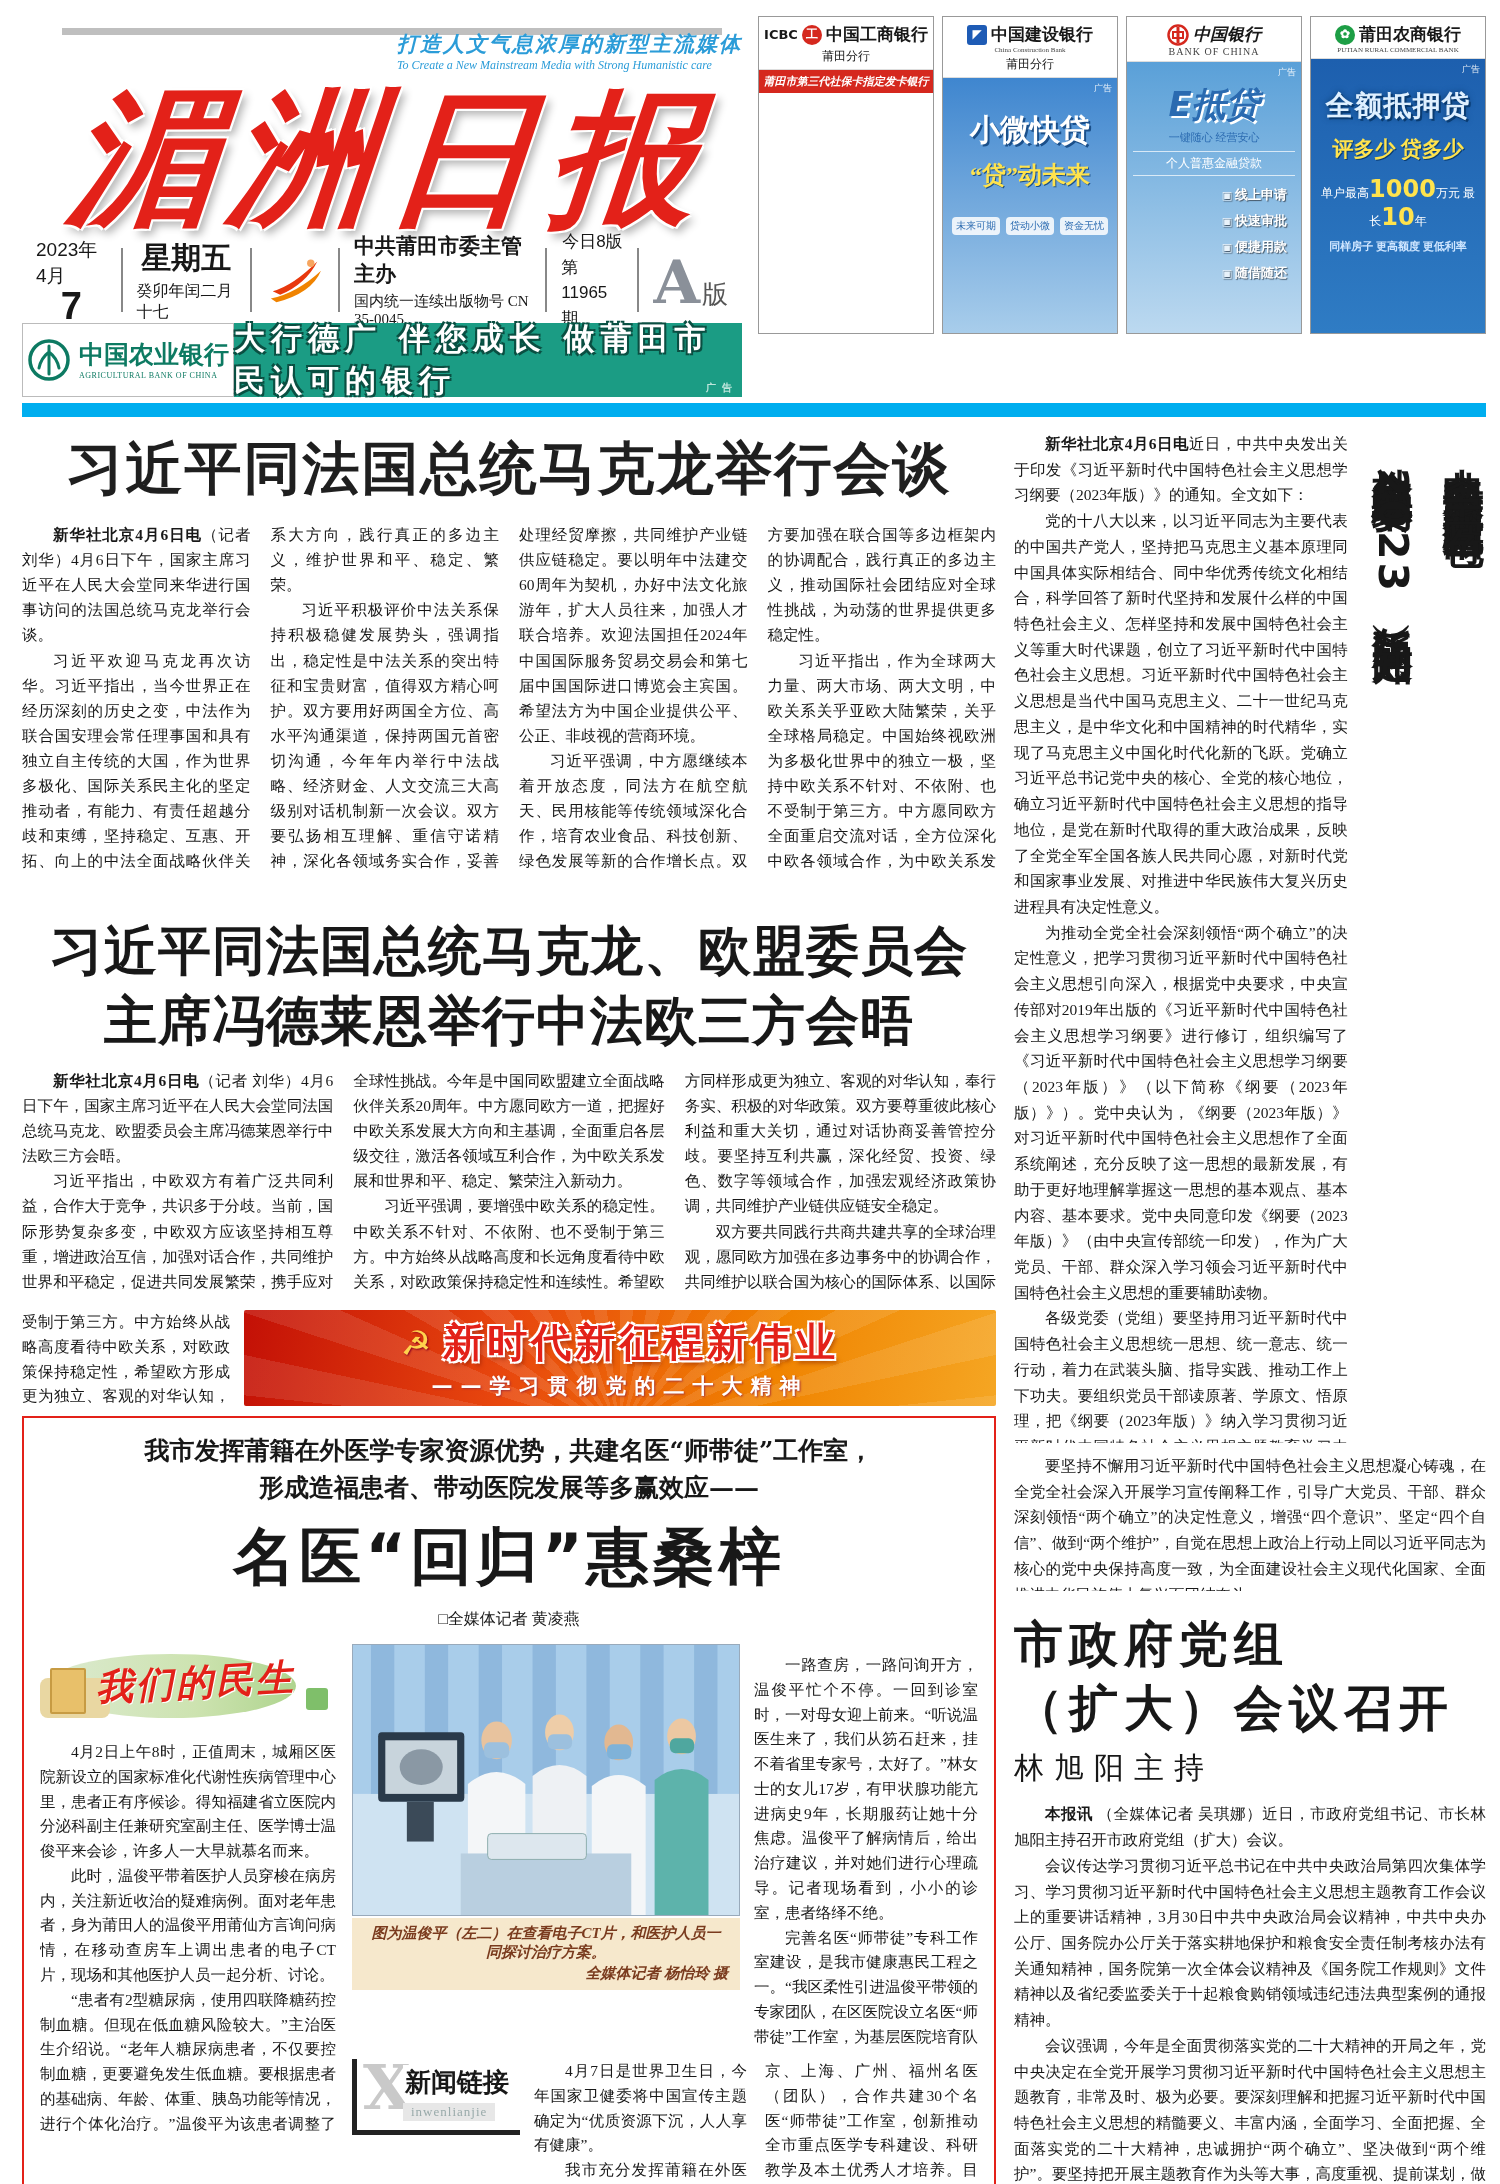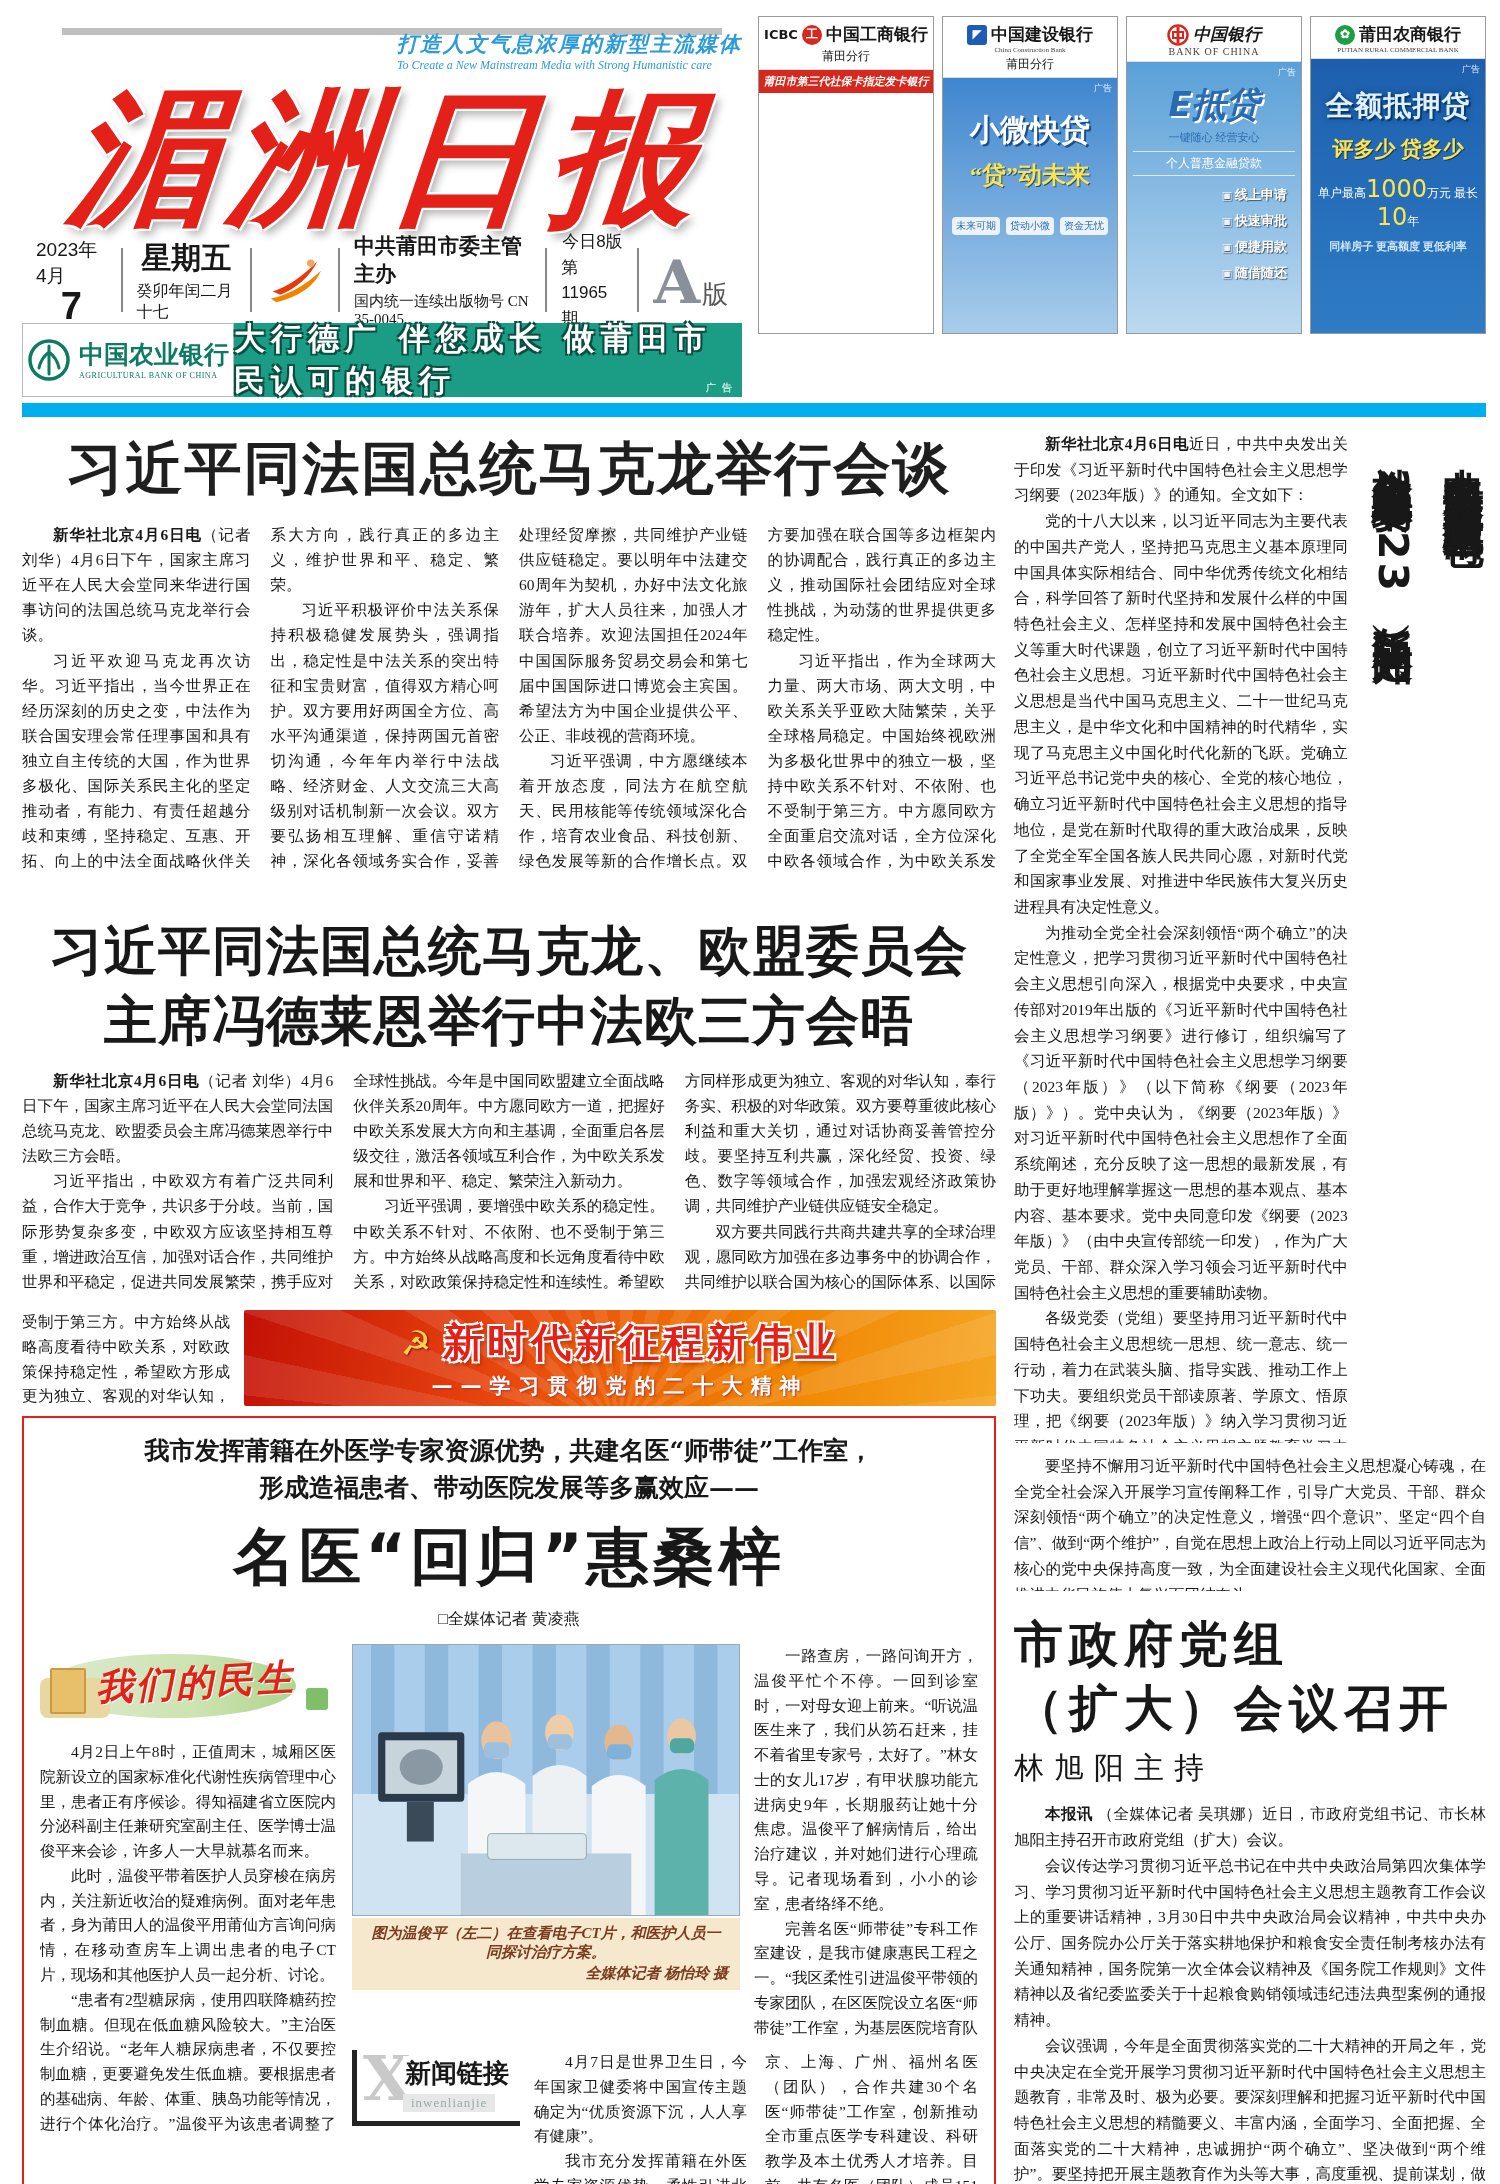--- a/index.html
+++ b/index.html
@@ -81,21 +81,21 @@
   .ad3-l3 { font-size:12px; color:#fff; margin-top:6px; border-top:1px solid rgba(255,255,255,.7);
     border-bottom:1px solid rgba(255,255,255,.7); padding:3px 0; }
   .ad3-items { margin-top:10px; text-align:right; padding-right:8px; }
   .ad3-item { font-size:13px; font-weight:bold; color:#fff; margin-top:8px; text-shadow:1px 1px 1px #456; }
   .ad3-item::before { content:"▣ "; font-size:11px; color:#e8f2fa; }
   .ad4-body { background:linear-gradient(#1d5fae,#2f7cc4); color:#fff; }
   .ad4-l1 { font-size:28px; font-weight:900; color:#dff0ff; margin-top:18px; letter-spacing:1px;
     font-family:"DejaVu Sans",sans-serif; text-shadow:0 0 6px #0a3c72,2px 2px 0 #0a3c72; }
   .ad4-l2 { font-size:21px; font-weight:900; color:#ffe34d; margin-top:10px; text-shadow:1px 1px 0 #0a3c72; }
   .ad4-l3 { font-size:12px; margin-top:12px; }
-  .ad4-num { font-size:24px; font-weight:400; color:#ffe34d; font-family:"DejaVu Sans",sans-serif; }
+  .ad4-num { font-size:24px; font-weight:700; color:#ffe34d; font-family:"DejaVu Sans",sans-serif; }
   .ad4-l4 { font-size:11px; margin-top:8px; color:#cfe6ff; font-weight:bold; }
 
   .cyan-bar { height:14px; background:#00aeef; margin-top:6px; }
 
   
   .main { display:flex; gap:18px; margin-top:14px; }
   .left-region { flex:1; min-width:0; }
   .right-region { width:472px; flex:0 0 472px; }
 
   .a1-headline { text-align:center; font-size:57px; font-weight:900; letter-spacing:2px;
@@ -147,21 +147,21 @@
   .feat-colA-text { height:392px; overflow:hidden; }
   .feat-colA-text p, .feat-colC p, .newslink-text p { font-size:15.5px; line-height:1.6;
     text-align:justify; text-indent:2em; }
   .feat-mid { flex:1; min-width:0; display:flex; flex-direction:column; }
   .photo-row { display:flex; gap:14px; }
   .photo-wrap { flex:1; min-width:0; }
   .photo { width:100%; height:272px; display:block; border:1px solid #9ab; }
   .caption-box { background:#f6e8cc; padding:6px 12px 7px; margin-top:2px; }
   .caption-main { font-size:15px; font-weight:bold; font-style:italic; color:#7a3b1e; text-align:center; }
   .caption-credit { font-size:15px; font-weight:bold; font-style:italic; color:#7a3b1e; text-align:right; margin-top:2px; }
-  .feat-colC { width:224px; flex:0 0 224px; height:394px; overflow:hidden; }
+  .feat-colC { width:224px; flex:0 0 224px; height:394px; overflow:hidden;margin-top:9px; }
   .newslink-row { display:flex; gap:14px; margin-top:12px; }
   .newslink-badge { width:168px; height:76px; flex:0 0 168px; position:relative;
     border-left:5px solid #222; border-bottom:5px solid #222; padding-left:6px; }
   .nl-x { position:absolute; left:6px; top:-2px; font-size:62px; font-weight:bold; color:#c9c9c9;
     font-family:"DejaVu Serif",serif; line-height:1; }
   .nl-title { position:absolute; left:46px; top:6px; font-size:26px; font-weight:900;
     font-family:"DejaVu Sans",sans-serif; background:#fff; padding:0 2px; }
   .nl-sub { position:absolute; left:46px; top:44px; font-size:13px; color:#9aa; background:#e7e7e7;
     padding:1px 8px; letter-spacing:1px; }
   .newslink-text { flex:1; height:152px; overflow:hidden; column-count:2; column-gap:18px; }

